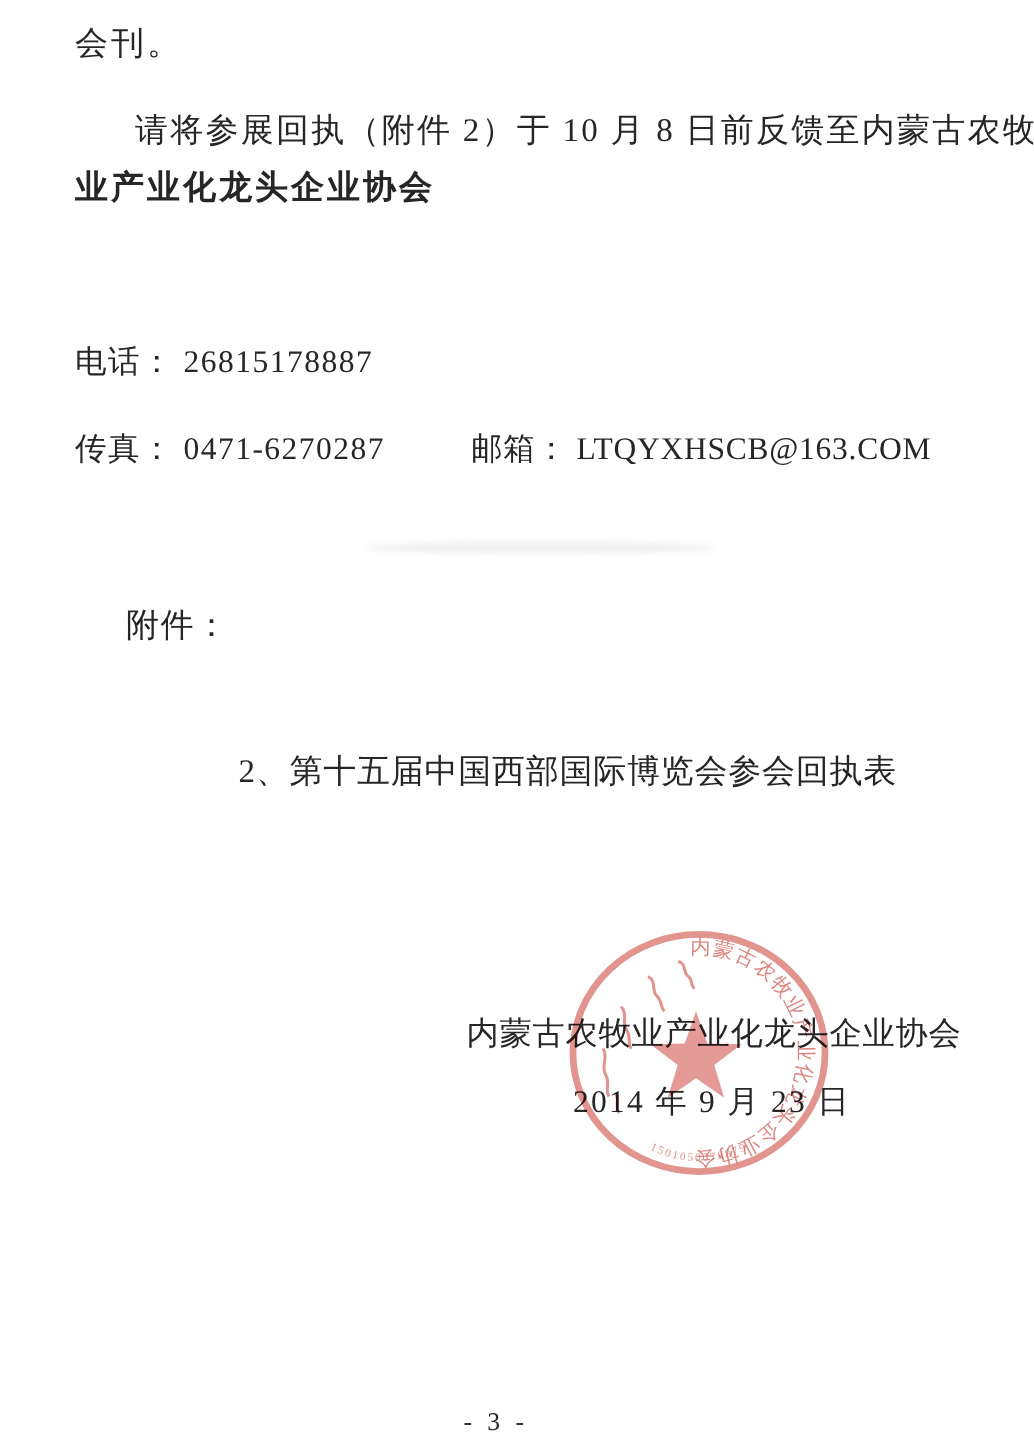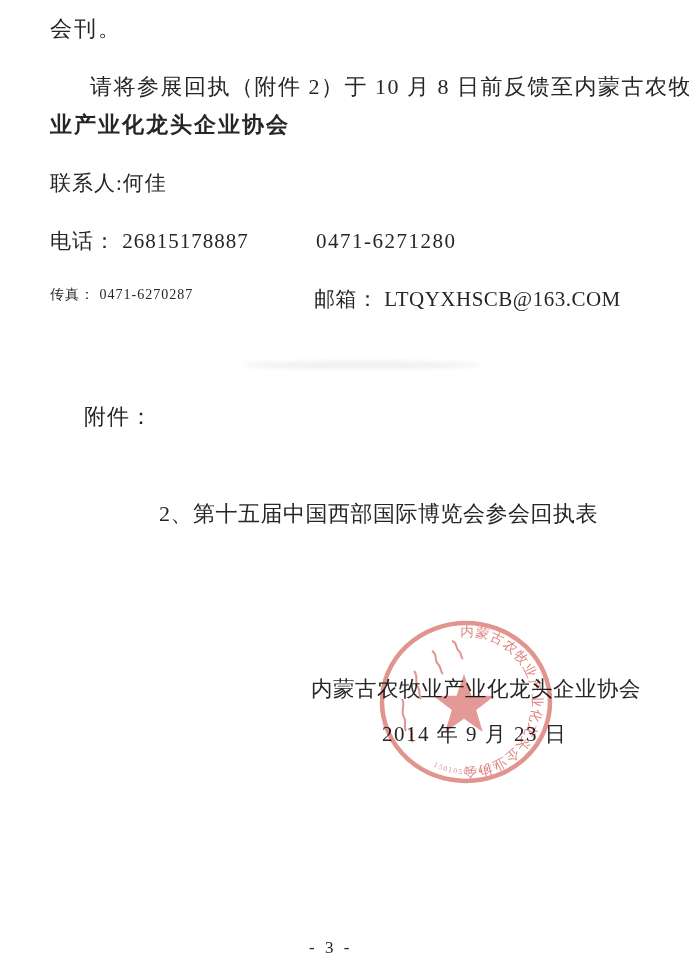--- a/index.html
+++ b/index.html
@@ -24,21 +24,21 @@
   }
   
   .closing      { left: 50px;  top: 16px;  font-size: 22px; letter-spacing: 2px; }
   
   .para1        { left: 90px;  top: 74px;  font-size: 22px; letter-spacing: 1.5px; }
   .para2        { left: 50px;  top: 112px; font-size: 22px; letter-spacing: 2px; font-weight: bold; }
   
   .person       { left: 50px;  top: 171px; font-size: 21px; letter-spacing: 1px; }
   .phone        { left: 50px;  top: 229px; font-size: 21px; letter-spacing: 1px; }
   .phone-alt    { left: 316px; top: 229px; font-size: 21px; letter-spacing: 1.5px; }
-  .fax          { left: 50px;  top: 287px; font-size: 14px; letter-spacing: 1px; }
+  .fax          { left: 50px;  top: 287px; font-size: 21px; letter-spacing: 1px; }
   .email        { left: 314px; top: 287px; font-size: 21px; letter-spacing: 0.5px; }
   
   .attach-label { left: 84px;  top: 404px; font-size: 22px; letter-spacing: 1px; }
   .attach-1a    { left: 156px; top: 404px; font-size: 22px; letter-spacing: 2px; }
   .attach-1b    { left: 173px; top: 446px; font-size: 21px; letter-spacing: 0.5px; }
   .attach-2     { left: 159px; top: 501px; font-size: 22px; letter-spacing: 0.5px; }
   
   .sig-org      { left: 311px; top: 677px; font-size: 21.5px; letter-spacing: 0.5px; }
   .sig-date     { left: 382px; top: 722px; font-size: 21px; letter-spacing: 1.5px; }
   
@@ -65,23 +65,21 @@
 </head>
 <body>
 
 <div class="page">
 
   <div class="tline closing">会刊。</div>
 
   <div class="tline para1">请将参展回执（附件 2）于 10 月 8 日前反馈至内蒙古农牧</div>
   <div class="tline para2">业产业化龙头企业协会</div>
 
-  <div class="tline person">联系人:何佳</div>
   <div class="tline phone">电话： 26815178887</div>
-  <div class="tline phone-alt">0471-6271280</div>
   <div class="tline fax">传真： 0471-6270287</div>
   <div class="tline email">邮箱： LTQYXHSCB@163.COM</div>
 
   <div class="scan-smudge"></div>
 
   <div class="tline attach-label">附件：</div>
   <div class="tline attach-2">2、第十五届中国西部国际博览会参会回执表</div>
 
   <div class="tline sig-org">内蒙古农牧业产业化龙头企业协会</div>
   <div class="tline sig-date">2014 年 9 月 23 日</div>

